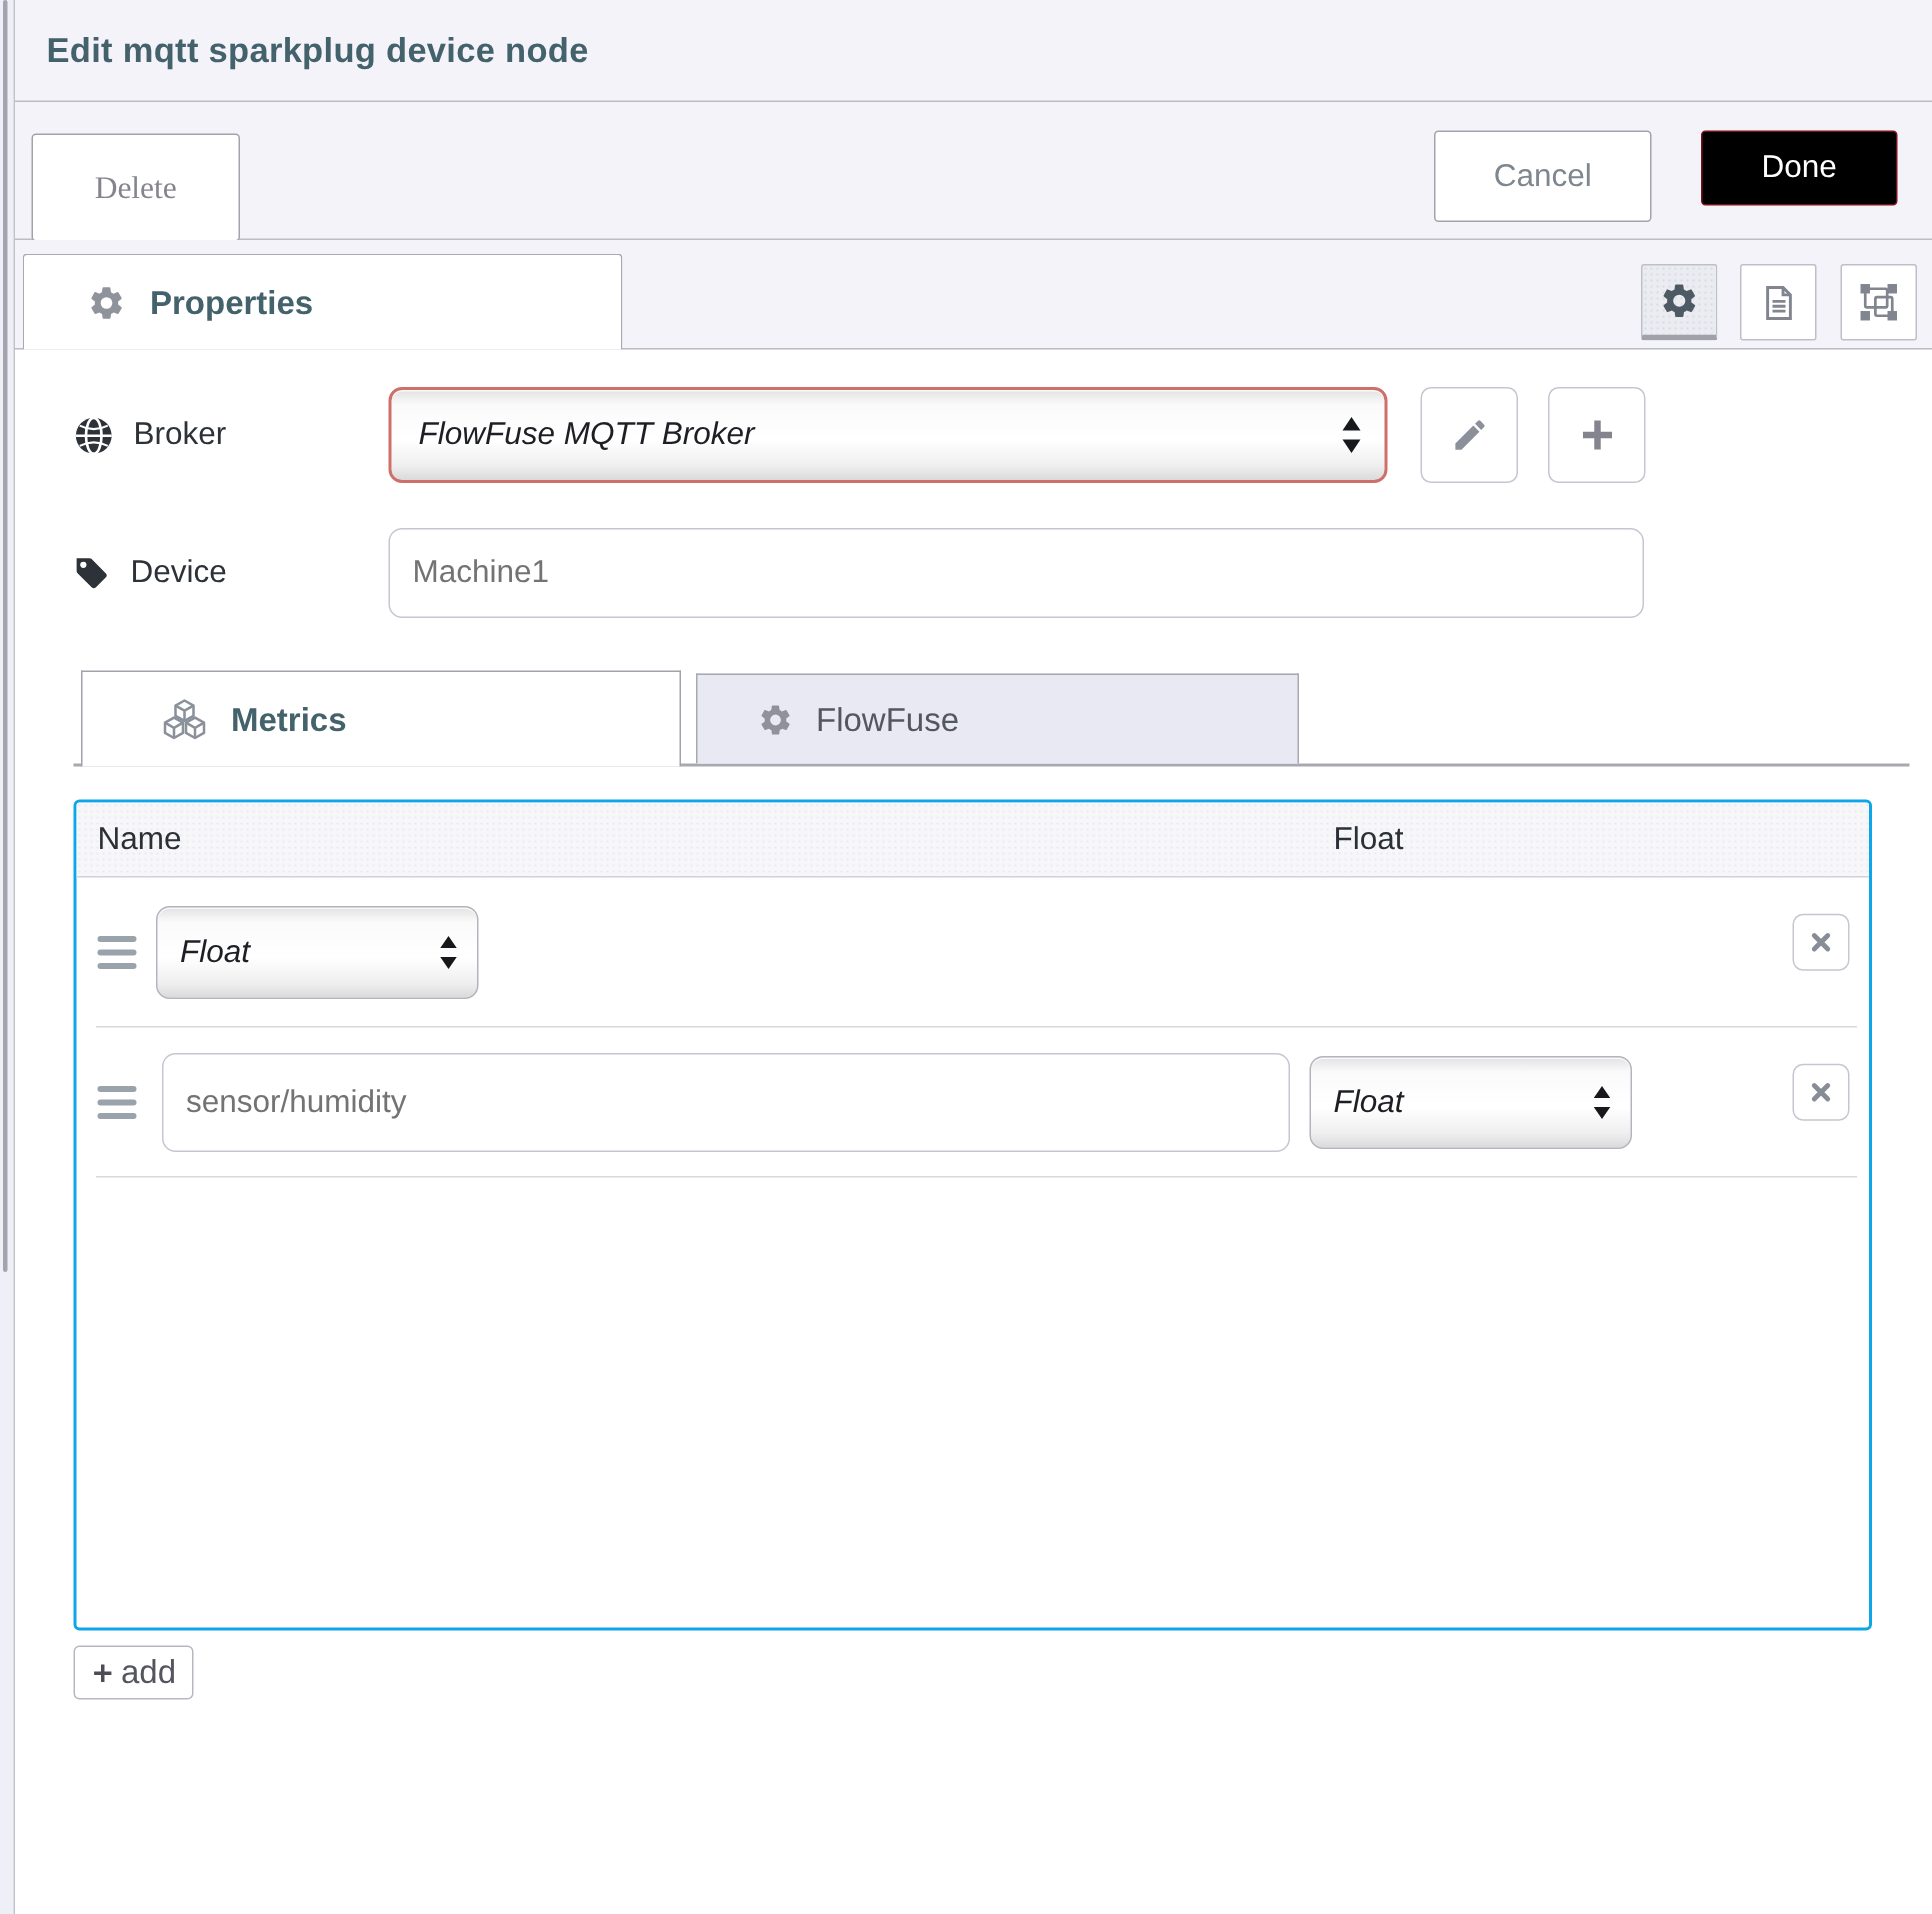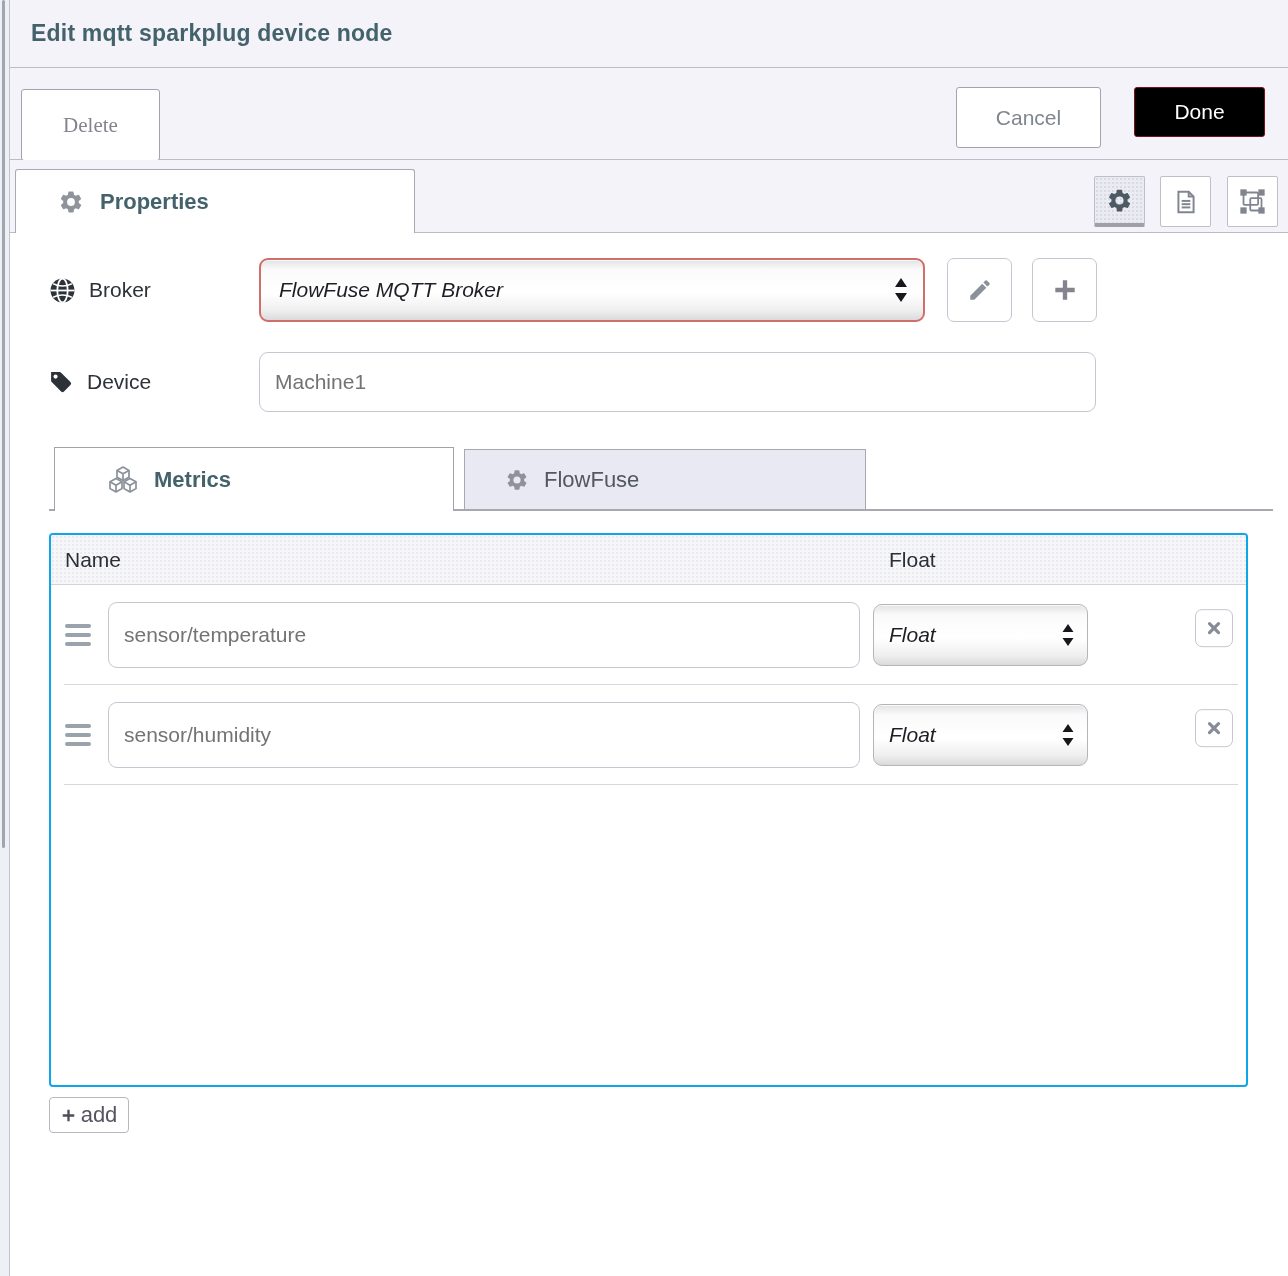--- a/index.html
+++ b/index.html
@@ -259,21 +259,20 @@
           <span class="th-name">Name</span>
           <span class="th-type">Float</span>
         </div>
 
         <div class="metric-row">
           <div class="drag-handle">
               <span></span>
               <span></span>
               <span></span>
             </div>
-          <input class="text-input metric-name-input" type="text" value="sensor/temperature" style="">
           <div class="macos-select type-select">
             <span class="select-text">Float</span>
             <span class="select-arrows">
               <svg width="14" height="26" viewBox="0 0 14 26">
                 <path d="M7 2 L12.5 10 H1.5 Z" fill="#17181c"></path>
                 <path d="M7 24 L1.5 16 H12.5 Z" fill="#17181c"></path>
               </svg>
             </span>
           </div>
           <div class="row-delete-btn">

